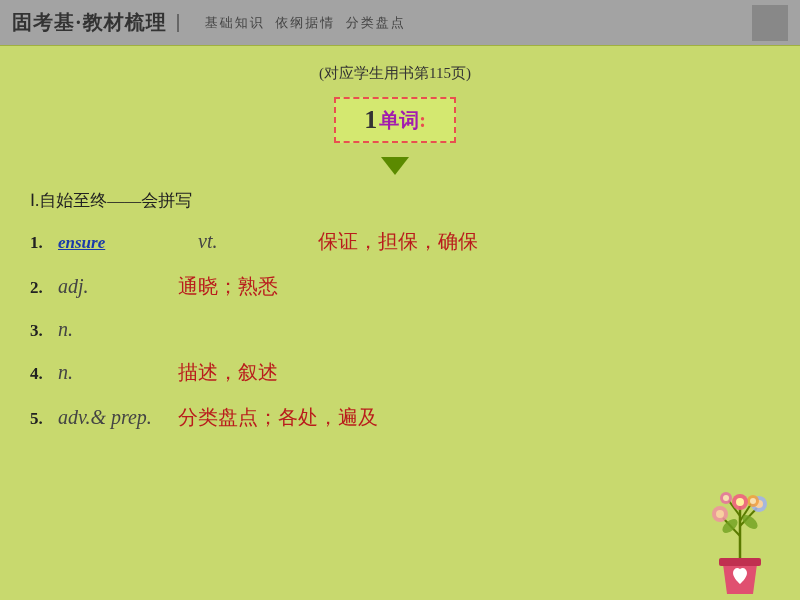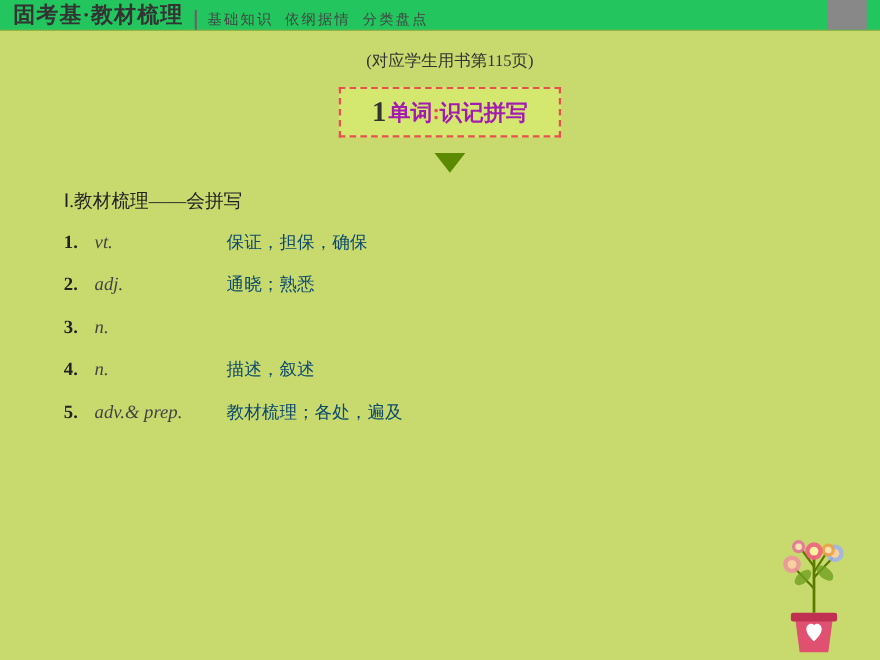--- a/index.html
+++ b/index.html
@@ -7,52 +7,51 @@
       width: 800px;
       height: 600px;
       background-color: #c8d96e;
       font-family: "SimSun", "STSong", serif;
       overflow: hidden;
       position: relative;
     }
 
     
     .header-bar {
-      background-color: #22c55e;
-      height: 28px;
-      display: flex;
-      align-items: flex-end;
+      background-color: #a3a3a3;
+      height: 46px;
+      display: flex;
+      align-items: center;
       padding: 0 12px;
       border-bottom: 1px solid #a0b040;
     }
     .header-title {
       font-size: 20px;
       font-weight: bold;
       color: #333;
       letter-spacing: 1px;
     }
     .header-subtitle {
       font-size: 13px;
       color: #444;
       margin-left: 10px;
       border-left: 2px solid #666;
-      padding-left: 10px;
+      padding-left: 26px;
       letter-spacing: 2px;
     }
     .header-icon {
       margin-left: auto;
       width: 36px;
       height: 36px;
       background-color: #888;
     }
 
     
     .content {
       padding: 18px 40px 10px 30px;
-      margin-left: 28px;
     }
 
     .page-ref {
       text-align: center;
       font-size: 15px;
       color: #333;
       margin-bottom: 14px;
     }
 
     
@@ -133,26 +132,26 @@
       text-decoration: underline;
       font-style: italic;
       font-weight: bold;
       font-size: 17px;
       margin-right: 10px;
     }
     .vocab-pos {
       min-width: 100px;
       font-style: italic;
       color: #444;
-      font-size: 17px;
+      font-size: 20px;
       margin-right: 20px;
     }
     .vocab-meaning {
-      color: #0c4a6e;
-      font-size: 16px;
+      color: #b91c1c;
+      font-size: 20px;
     }
 
     
     .flower-area {
       position: absolute;
       bottom: 0;
       right: 5px;
     }
   </style>
 </head>
@@ -172,52 +171,52 @@
 
   <div class="page-ref">
     <span>(对应学生用书第115页)</span>
   </div>
 
   <div class="section-title-box">
     <div class="section-title">
       <span class="num">1</span>
       <span class="cn-text">单词</span>
       <span class="colon-part">:</span>
-      <span class="cn-text">识记拼写</span>
     </div>
   </div>
 
   <div class="arrow-down"></div>
 
-  <div class="sub-section">Ⅰ.教材梳理——会拼写</div>
+  <div class="sub-section">Ⅰ.自始至终——会拼写</div>
 
   <ul class="vocab-list">
   <li class="vocab-item">
         <span class="vocab-num">1.</span>
+        <span class="vocab-word">ensure</span>
         <span class="vocab-pos">vt.</span>
         <span class="vocab-meaning">保证，担保，确保</span>
       </li>
       <li class="vocab-item">
         <span class="vocab-num">2.</span>
         <span class="vocab-pos">adj.</span>
         <span class="vocab-meaning">通晓；熟悉</span>
       </li>
       <li class="vocab-item">
         <span class="vocab-num">3.</span>
         <span class="vocab-pos">n.</span>
       </li>
       <li class="vocab-item">
         <span class="vocab-num">4.</span>
         <span class="vocab-pos">n.</span>
         <span class="vocab-meaning">描述，叙述</span>
       </li>
       <li class="vocab-item">
         <span class="vocab-num">5.</span>
         <span class="vocab-pos">adv.&amp; prep.</span>
-        <span class="vocab-meaning">教材梳理；各处，遍及</span>
+        <span class="vocab-meaning">分类盘点；各处，遍及</span>
       </li>
     </ul>
 </div>
 
 <div class="flower-area">
   <svg width="110" height="150" viewBox="0 0 110 150" xmlns="http://www.w3.org/2000/svg">
 
     <path d="M38 118 L42 148 L68 148 L72 118 Z" fill="#e05070"></path>
     <rect x="34" y="112" width="42" height="8" rx="2" fill="#c03050"></rect>
 

